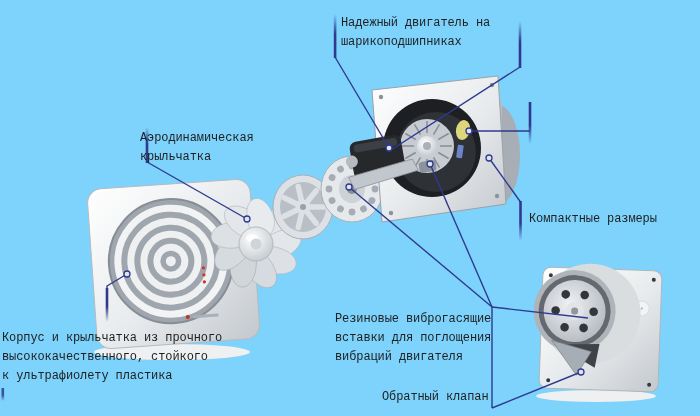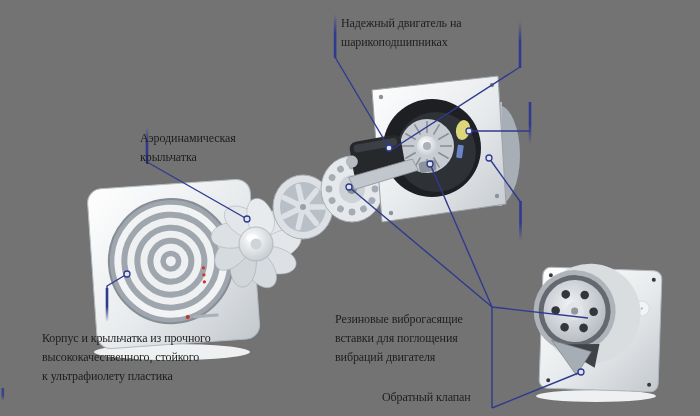--- a/index.html
+++ b/index.html
@@ -1,26 +1,26 @@
 <!DOCTYPE html>
 <html><head>
 <meta charset="utf-8">
 <style>
   html,body{margin:0;padding:0;background:#fff;}
-  .stage{position:relative;width:700px;height:416px;background:#737373;overflow:hidden;
-         font-family:Liberation Serif, serif;}
+  .stage{position:relative;width:700px;height:416px;background:#7dd3fc;overflow:hidden;
+         font-family:Liberation Mono, monospace;}
   .stage svg{position:absolute;left:0;top:0;}
   .lbl{position:absolute;font-size:12px;line-height:19px;letter-spacing:-0.1px;
        color:#1e1e1e;white-space:pre-line;}
   .l-bearings{left:341px;top:14px;}
   .l-newmotor{left:528px;top:24px;}
   .l-protection{left:525px;top:99px;}
   .l-compact{left:529px;top:210px;}
   .l-aero{left:140px;top:129px;}
-  .l-body{left:2px;top:329px;margin-left:40px;}
+  .l-body{left:2px;top:329px;}
   .l-rubber{left:335px;top:310px;}
   .l-valve{left:382px;top:388px;}
 </style>
 </head>
 <body>
 
 <div class="stage">
 
 <svg width="700" height="416" viewBox="0 0 700 416">
   <defs>
@@ -223,20 +223,21 @@
     <circle cx="247" cy="219" r="3"></circle>
     <circle cx="127" cy="274" r="3"></circle>
     <circle cx="349" cy="187" r="3"></circle>
     <circle cx="430" cy="164" r="3"></circle>
     <circle cx="581" cy="372" r="3"></circle>
   </g>
 </svg>
 
   <div class="lbl l-bearings">Надежный двигатель на
 шарикоподшипниках</div>
+  <div class="lbl l-compact">Компактные размеры</div>
   <div class="lbl l-aero">Аэродинамическая
 крыльчатка</div>
   <div class="lbl l-body">Корпус и крыльчатка из прочного
 высококачественного, стойкого
 к ультрафиолету пластика</div>
   <div class="lbl l-rubber">Резиновые виброгасящие
 вставки для поглощения
 вибраций двигателя</div>
   <div class="lbl l-valve">Обратный клапан</div>
 </div>

